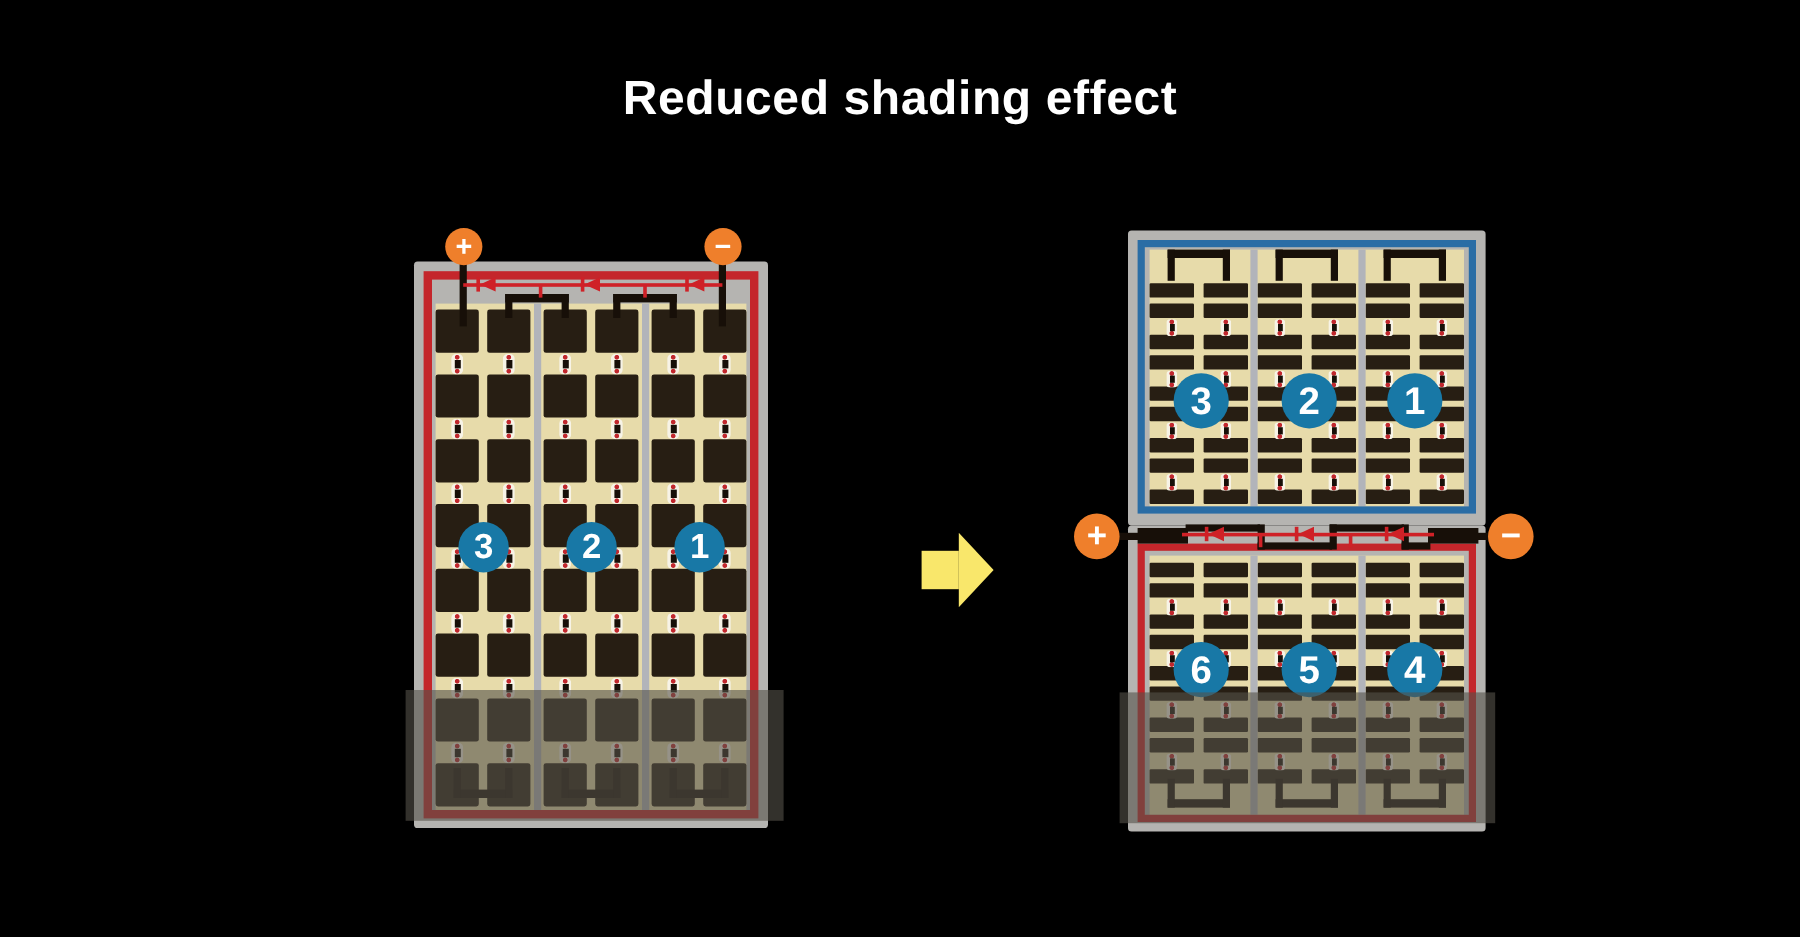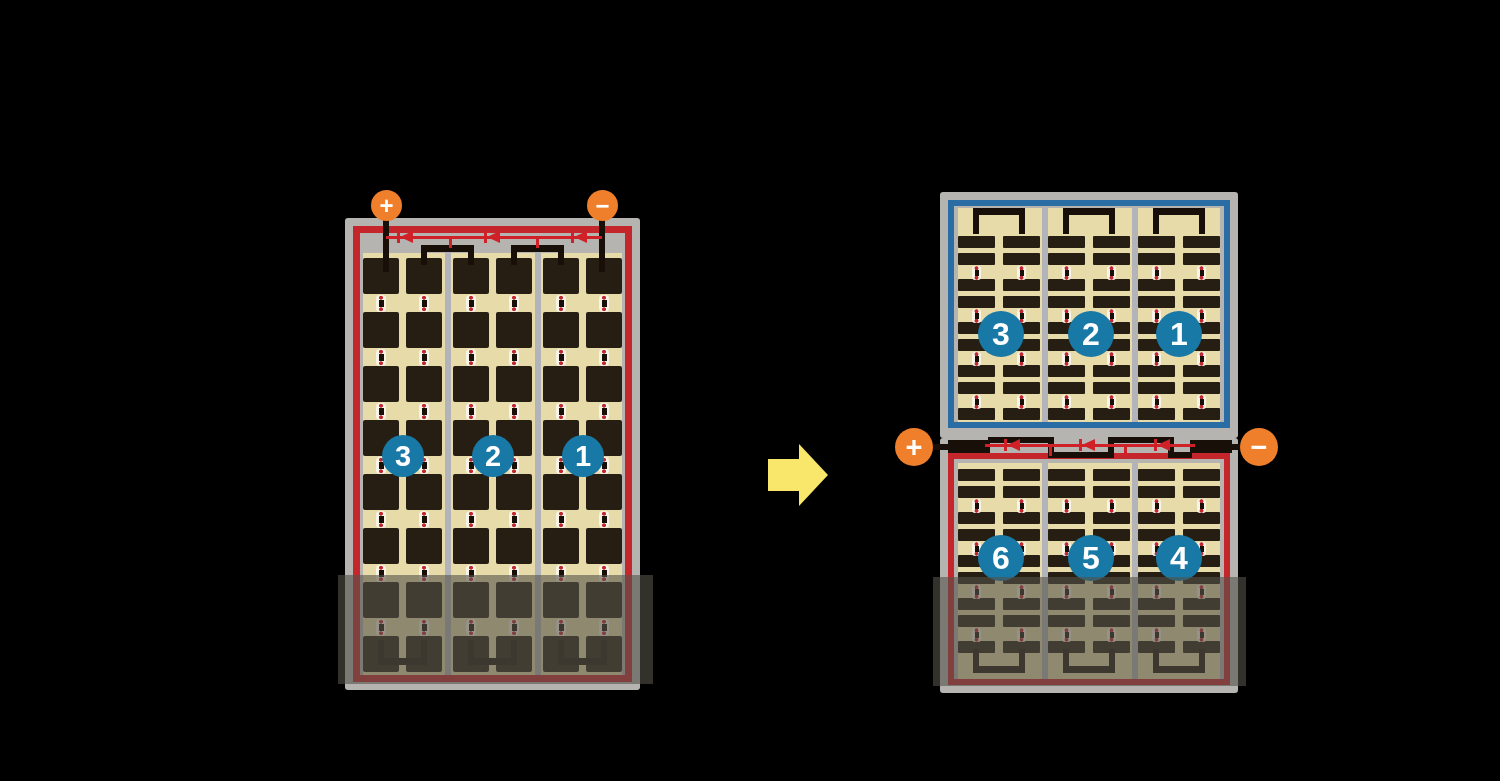--- a/index.html
+++ b/index.html
@@ -48,20 +48,21 @@
   .arrow-shaft{position:absolute;background:var(--arrowYellow);z-index:9;}
   .arrow-head{position:absolute;width:0;height:0;z-index:9;
         border-top:31px solid transparent;border-bottom:31px solid transparent;
         border-left:29px solid var(--arrowYellow);}
 </style>
 </head>
 <body>
 
 <div class="stage">
 
+  <h1 class="title">Reduced shading effect</h1>
 
   <div class="panel" id="leftPanel" style="left:345px;top:218px;width:295px;height:472px;">
     <div class="border-rect red-b" style="left:8px;top:8px;width:279px;height:456px;"></div>
     <div class="field" id="leftField" style="left:18px;top:35px;width:259px;height:423px;">
         <div class="divider" style="left: 81.5px;"></div>
         <div class="divider" style="left: 171.5px;"></div>
         <div class="cell" style="left: 0px; top: 5px; width: 36px; height: 36px;"></div>
         <div class="conn" style="left: 13px; top: 42px;"></div>
         <div class="cell" style="left: 43px; top: 5px; width: 36px; height: 36px;"></div>
         <div class="conn" style="left: 56px; top: 42px;"></div>

